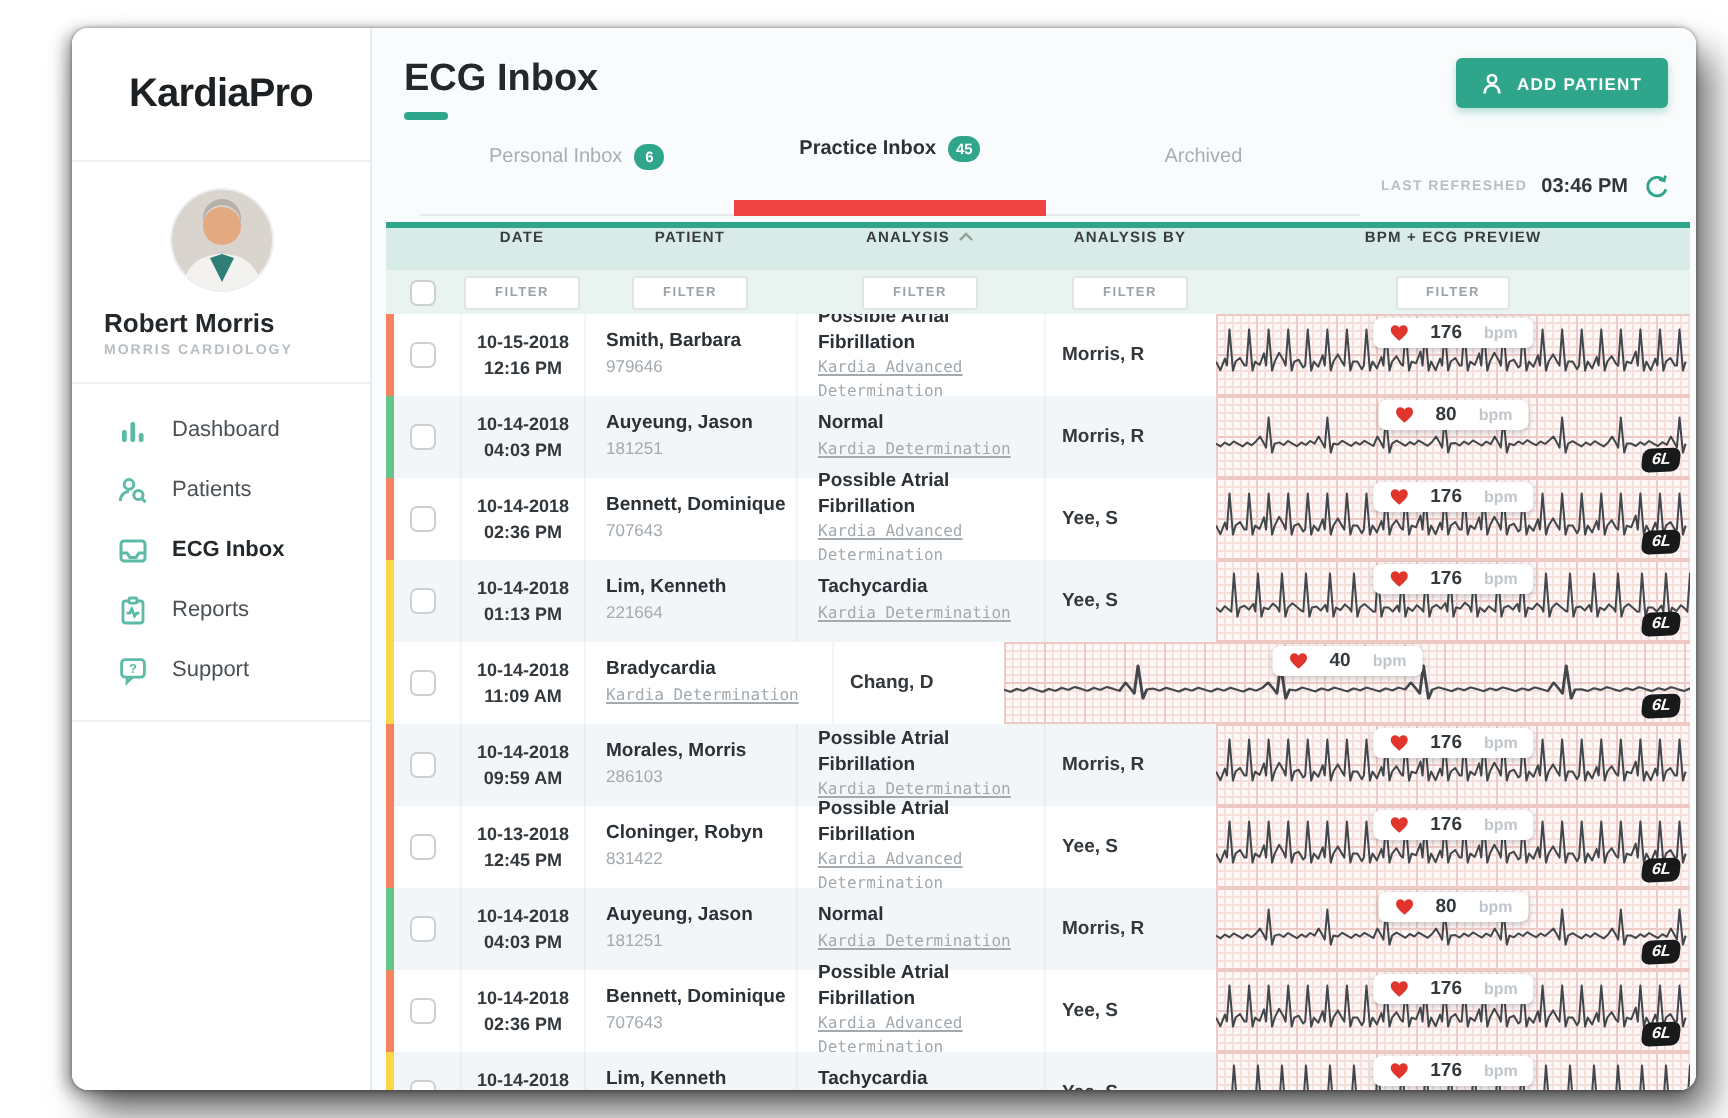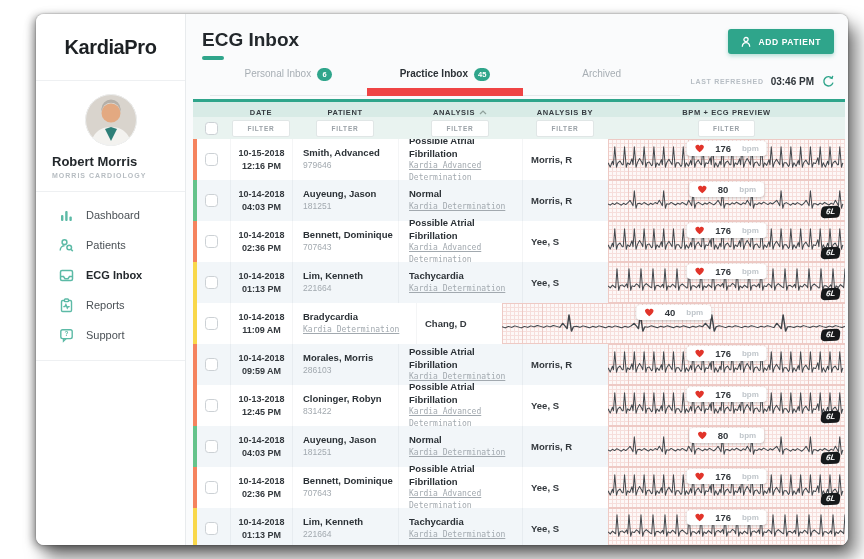--- a/index.html
+++ b/index.html
@@ -26,34 +26,34 @@
   
   .main { flex:1; display:flex; flex-direction:column; background:#fafbfc; position:relative; }
   .main-header { display:flex; justify-content:space-between; align-items:flex-start; padding:15px 14px 0 16px; }
   .page-title { font-size:19px; font-weight:800; color:#23282c; }
   .title-underline { width:22px; height:4px; background:#2fa58b; border-radius:2px; margin-top:5px; }
   .add-patient-btn { display:flex; align-items:center; gap:6px; background:#2fa58b; color:#fff;
     border:none; border-radius:3px; height:25px; padding:0 13px; font-size:8.5px; font-weight:700;
     letter-spacing:.6px; cursor:pointer; box-shadow:0 2px 4px rgba(47,165,139,.35); font-family:inherit; }
   .tabs-row { display:flex; align-items:flex-end; justify-content:space-between; padding:0 14px 0 24px; margin-top:2px; }
   .tabs { display:flex; width:470px; }
-  .tab { flex:1; display:flex; justify-content:center; gap:6px;
-         padding:6px 0 7px; border-bottom:1px solid #e7eaec; cursor:pointer; }
+  .tab { flex:1; display:flex; align-items:center; justify-content:center; gap:6px;
+         padding:6px 0 19px; border-bottom:1px solid #e7eaec; cursor:pointer; }
   .tab-label { font-size:10px; color:#a7aeb4; }
   .tab.active { border-bottom:8px solid #ef4444; }
   .tab.active .tab-label { font-weight:700; color:#2b3136; }
   .tab-badge { background:#2fa58b; color:#fff; font-size:7.5px; font-weight:700; min-width:15px;
                height:13px; line-height:13px; border-radius:8px; padding:0 4px; text-align:center; }
   .refresh-area { display:flex; align-items:center; gap:7px; padding-bottom:8px; }
   .refresh-label { font-size:7px; font-weight:700; letter-spacing:.7px; color:#b7bec4; }
   .refresh-time { font-size:10px; font-weight:700; color:#2f353a; }
   .refresh-icon { cursor:pointer; display:flex; }
   
   .table { margin:3px 3px 0 7px; display:flex; flex-direction:column; flex:1; overflow:hidden; }
-  .thead { display:flex; background:#d8ebe6; border-top:3px solid #2fa58b; height:18px; align-items:flex-end; }
+  .thead { display:flex; background:#d8ebe6; border-top:3px solid #2fa58b; height:24px; align-items:flex-start; }
   .col-label { font-size:7.5px; font-weight:700; letter-spacing:.6px; color:#363c41; text-align:center;
                display:flex; align-items:center; justify-content:center; gap:4px; }
   .filter-row { display:flex; background:#e9f3f0; height:22px; align-items:center; }
   .filter-btn { background:#fff; border:1px solid #e0e6e6; border-radius:2px; font-size:6.5px; font-weight:700;
                 letter-spacing:.8px; color:#9aa1a7; padding:4px 14px; cursor:pointer; font-family:inherit; }
   .col-check { width:37px; min-width:37px; }
   .col-date { width:62px; min-width:62px; }
   .col-patient { width:106px; min-width:106px; }
   .col-analysis { width:124px; min-width:124px; }
   .col-by { width:86px; min-width:86px; }
@@ -268,21 +268,21 @@
           <div class="trow">
     <div class="stripe" style="background: rgb(245, 131, 94);"></div>
     <div class="cell cellc col-check">
               <span class="checkbox"></span>
             </div>
     <div class="cell col-date">
       <div class="date-line">10-15-2018</div>
       <div class="date-line">12:16 PM</div>
     </div>
     <div class="cell col-patient">
-      <div class="patient-name">Smith, Advanced</div>
+      <div class="patient-name">Smith, Barbara</div>
       <div class="patient-id">979646</div>
     </div>
     <div class="cell col-analysis">
       <div class="analysis-main">Possible Atrial Fibrillation</div>
       <div class="analysis-sub">Kardia Advanced Determination</div>
     </div>
     <div class="cell col-by">
       <div class="by-name">Morris, R</div>
     </div>
     <div class="cell col-ecg ecg-cell">

